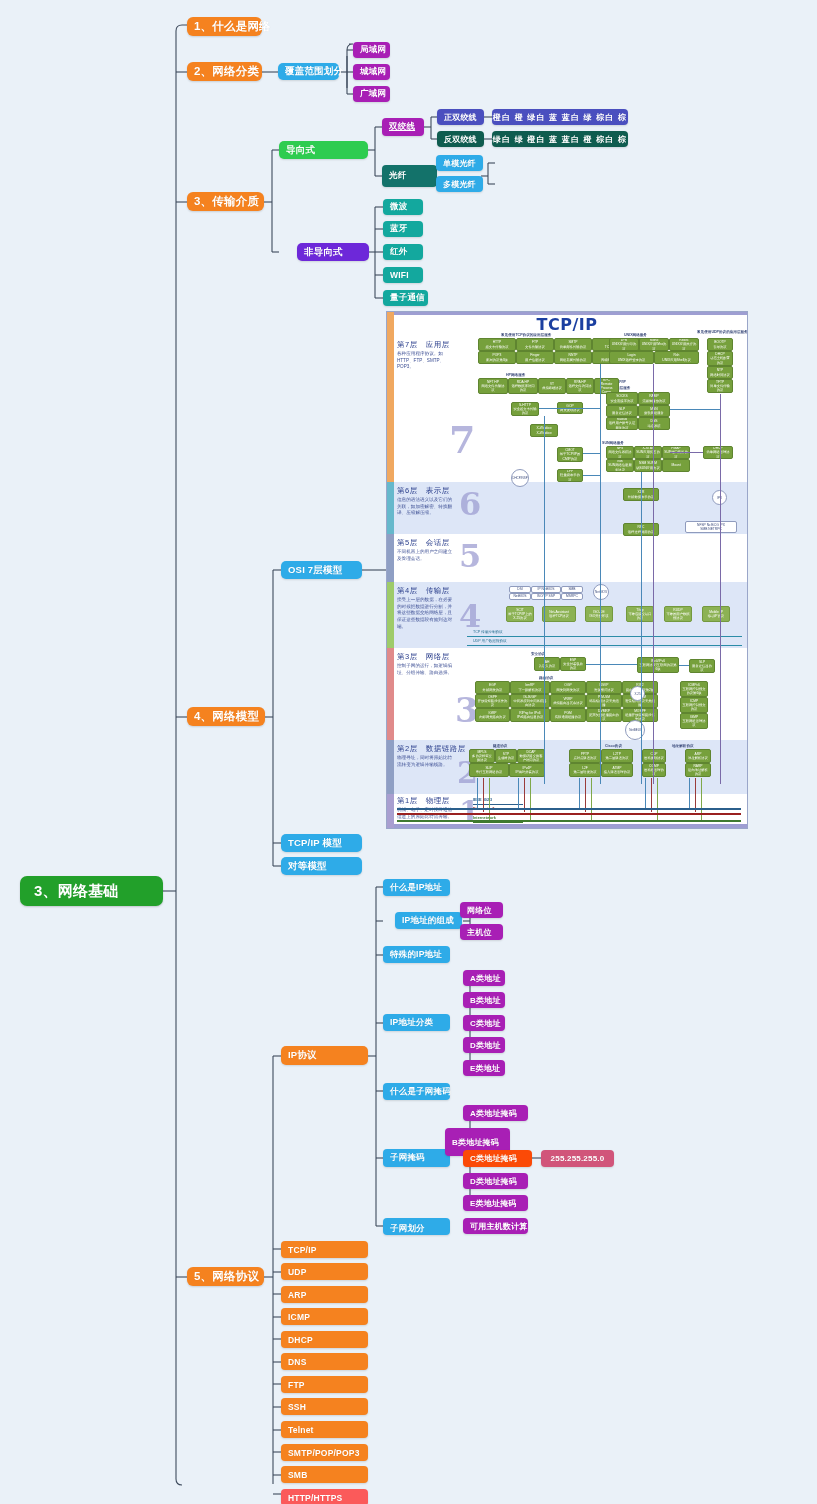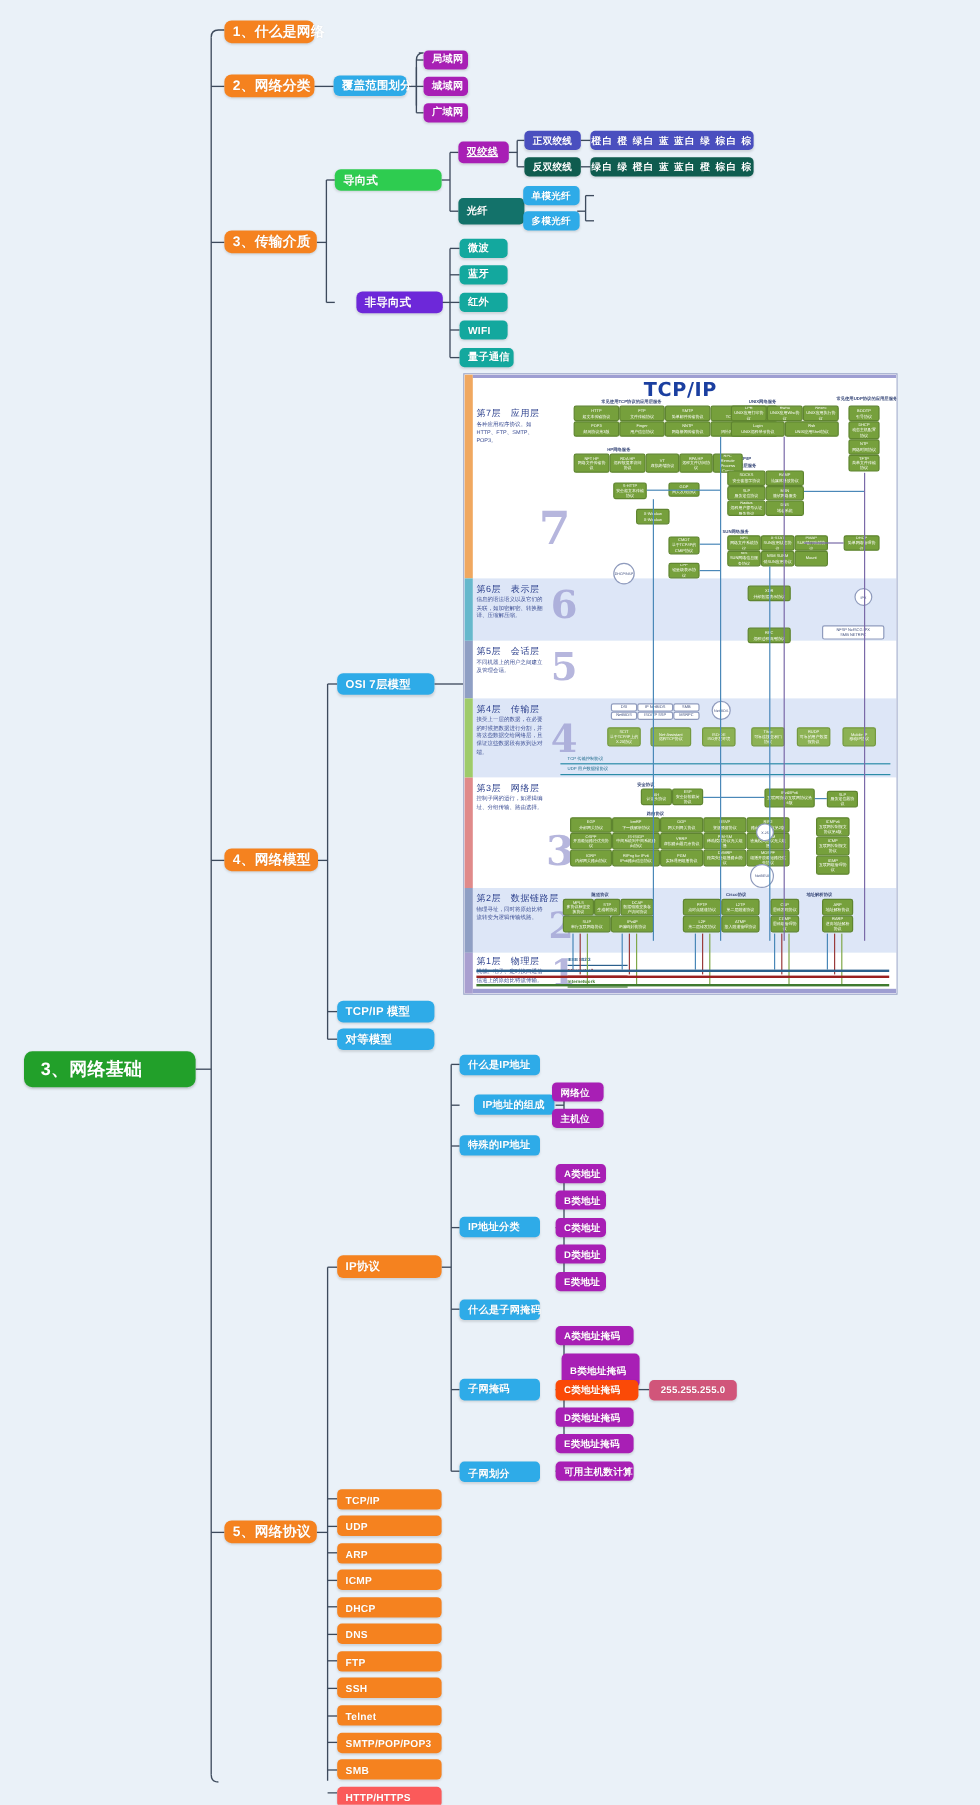--- a/index.html
+++ b/index.html
@@ -580,21 +580,21 @@
 <div class="node lvl3" style="left:383px;top:1083px;width:67px;height:17px;background:#2eabe8;">
   <span>什么是子网掩码</span>
 </div>
 
 <div class="node lvl3" style="left:383px;top:1149px;width:67px;height:18px;background:#2eabe8;">
   <span>子网掩码</span>
 </div>
 <div class="node lvl4" style="left:463px;top:1105px;width:65px;height:16px;background:#a81fb5;">
   <span>A类地址掩码</span>
 </div>
-<div class="node lvl4" style="left:468px;top:1128px;width:65px;height:28px;background:#a81fb5;">
+<div class="node lvl4" style="left:445px;top:1128px;width:65px;height:28px;background:#a81fb5;">
   <span>B类地址掩码</span>
 </div>
 <div class="node lvl4" style="left:463px;top:1150px;width:69px;height:17px;background:#fb4a07;">
   <span>C类地址掩码</span>
 </div>
 <div class="node lvl4" style="left:541px;top:1150px;width:73px;height:17px;background:#d1557a;justify-content:center;">
   <span>255.255.255.0</span>
 </div>
 <div class="node lvl4" style="left:463px;top:1173px;width:65px;height:16px;background:#a81fb5;">
   <span>D类地址掩码</span>

